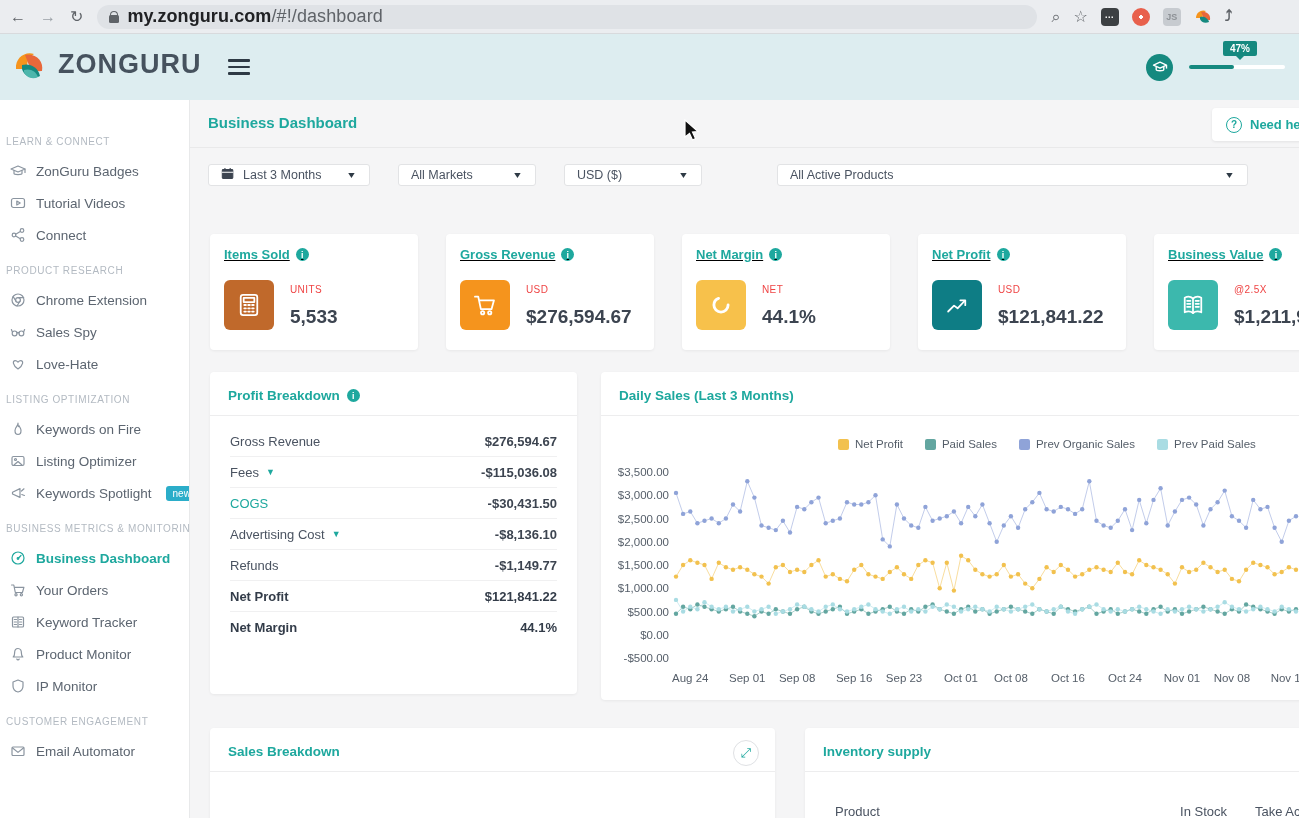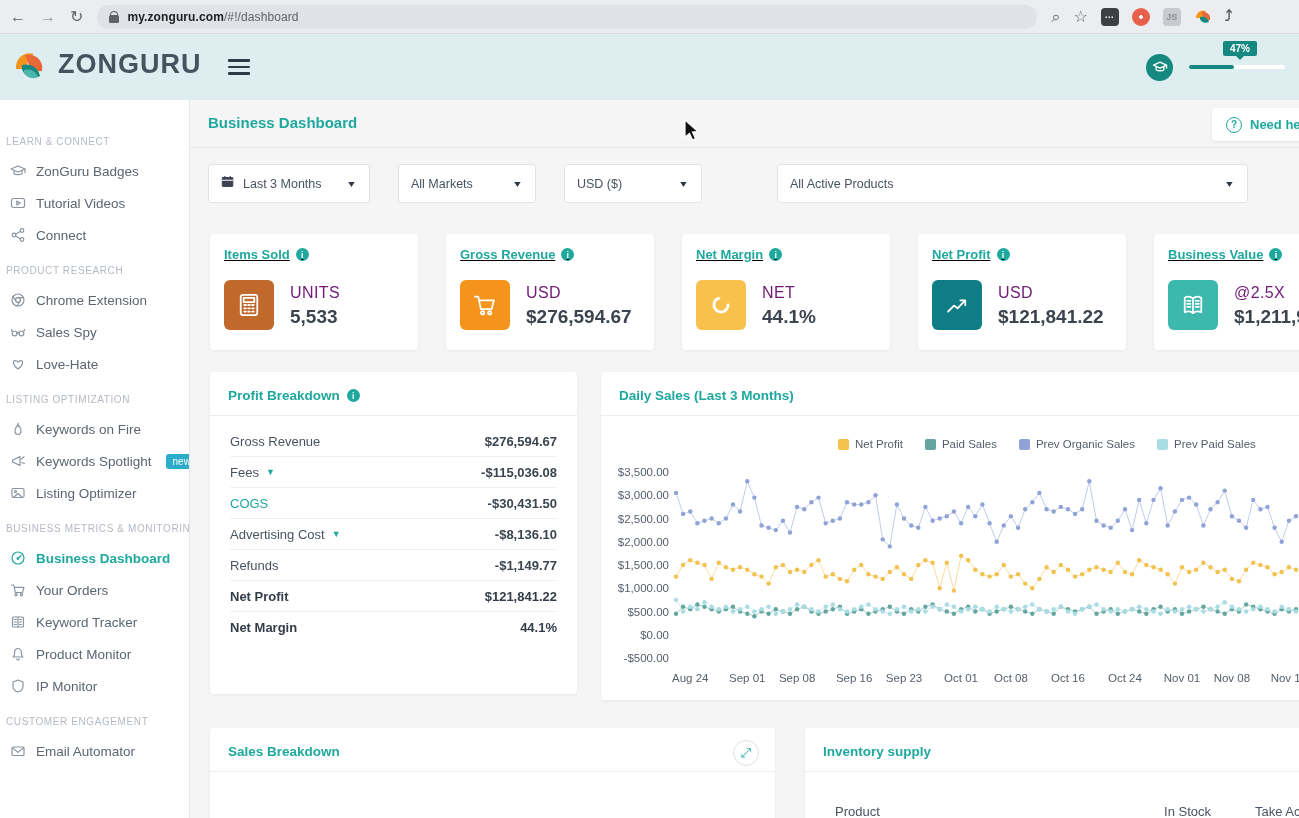--- a/index.html
+++ b/index.html
@@ -6,21 +6,21 @@
   html,body { width:1299px; height:818px; overflow:hidden; font-family:"Liberation Sans",sans-serif; background:#f5f5f6; position:relative; }
 
   
   .browser-bar { position:absolute; left:0; top:0; width:1299px; height:34px; background:#ebedf0; border-bottom:1px solid #d8dadd; display:flex; align-items:center; padding:0 10px; gap:14px; }
   .nav-ico { color:#5f6368; font-size:16px; line-height:1; cursor:default; }
   .nav-ico.dim { color:#9aa0a6; }
   .omnibox { flex:1; height:24px; background:#dfe2e6; border-radius:12px; display:flex; align-items:center; padding:0 12px; gap:8px; max-width:940px; }
   .omnibox .lock { width:10px; height:12px; position:relative; }
   .omnibox .lock:before { content:""; position:absolute; left:1px; top:0; width:6px; height:6px; border:1.5px solid #5f6368; border-bottom:none; border-radius:4px 4px 0 0; }
   .omnibox .lock:after { content:""; position:absolute; left:0; top:4px; width:10px; height:8px; background:#5f6368; border-radius:1.5px; }
-  .omnibox .url { font-size:12px; color:#202124; font-weight:700; letter-spacing:.1px; }
+  .omnibox .url { font-size:18px; color:#202124; font-weight:700; letter-spacing:.1px; }
   .omnibox .url span { color:#5f6368; font-weight:400; }
   .browser-right { display:flex; align-items:center; gap:13px; }
   .ext-ico { width:18px; height:18px; border-radius:4px; display:flex; align-items:center; justify-content:center; font-size:9px; }
   .ext-dots { background:#3c4043; color:#fff; letter-spacing:1px; font-weight:700; }
   .ext-red { background:radial-gradient(circle at 50% 50%, #fff 18%, #e8604c 20%); border:2px solid #e8604c; border-radius:50%; }
   .ext-gray { background:#c7cbd0; color:#8d9196; font-weight:700; }
   .zg-mini { position:relative; width:18px; height:18px; }
   .corner-ico { color:#5f6368; font-size:15px; font-weight:700; transform:translateY(-1px); }
 
   
@@ -47,32 +47,32 @@
   .side-badge { background:#2badc9; color:#fff; font-size:10px; padding:2px 7px; border-radius:3px; margin-left:4px; }
 
   
   .main { position:absolute; left:190px; top:100px; width:1109px; height:718px; }
   .page-head { position:relative; height:48px; border-bottom:1px solid #e9e9ea; }
   .page-title { position:absolute; left:18px; top:14px; font-size:15px; font-weight:700; color:#1ea89e; }
   .help-btn { position:absolute; left:1022px; top:8px; width:140px; height:33px; background:#fff; border-radius:4px; box-shadow:0 1px 3px rgba(0,0,0,.08); display:flex; align-items:center; gap:8px; padding:0 14px; color:#1ea89e; font-size:13px; font-weight:700; cursor:pointer; }
   .help-q { width:16px; height:16px; border:1.4px solid #1ea89e; border-radius:50%; display:flex; align-items:center; justify-content:center; font-size:10px; font-weight:700; }
 
   .filter-row { position:absolute; left:18px; top:64px; display:flex; gap:28px; }
-  .dropdown { height:39px; background:#fff; border:1px solid #e2e3e5; border-radius:3px; display:flex; align-items:center; padding:0 12px; font-size:12.5px; color:#4a5361; cursor:pointer; }
+  .dropdown { height:22px; background:#fff; border:1px solid #e2e3e5; border-radius:3px; display:flex; align-items:center; padding:0 12px; font-size:12.5px; color:#4a5361; cursor:pointer; }
   .dropdown .cal { margin-right:8px; }
   .dropdown .chev { margin-left:auto; font-size:11px; color:#2e3a45; font-weight:700; transform:scaleY(.8); }
   .dd-0 { width:162px; } .dd-1 { width:138px; } .dd-2 { width:138px; } .dd-3 { width:471px;margin-left:47px; }
 
   
   .kpi-row { position:absolute; left:20px; top:134px; display:flex; gap:28px; }
   .kpi-card { width:208px; height:116px; background:#fff; border-radius:4px; box-shadow:0 1px 3px rgba(0,0,0,.06); padding:13px 14px; position:relative;text-decoration:underline; }
   .kpi-title { font-size:13px; font-weight:700; color:#1ea89e; display:flex; align-items:center; gap:6px; }
   .info-dot { width:13px; height:13px; border-radius:50%; background:#1ea89e; color:#fff; font-size:9px; font-weight:700; display:inline-flex; align-items:center; justify-content:center; font-style:normal; }
   .kpi-ico { position:absolute; left:14px; top:46px; width:50px; height:50px; border-radius:6px; display:flex; align-items:center; justify-content:center; }
-  .kpi-label { position:absolute; left:80px; top:50px; font-size:16px; color:#701a75; letter-spacing:.4px;text-align:center; }
+  .kpi-label { position:absolute; left:80px; top:50px; font-size:10px; color:#ef4444; letter-spacing:.4px;text-align:center; }
   .kpi-value { position:absolute; left:80px; top:72px; font-size:19px; font-weight:700; color:#3c4450; white-space:nowrap; }
 
   
   .panel { position:absolute; background:#fff; border-radius:4px; box-shadow:0 1px 3px rgba(0,0,0,.06); }
   .panel-title { font-size:13.5px; font-weight:700; color:#1ea89e; display:flex; align-items:center; gap:7px; padding:16px 18px 12px; }
   .panel-divider { height:1px; background:#ededee; margin:0 0; }
 
   .profit-panel { left:20px; top:272px; width:367px; height:322px; }
   .profit-rows { padding:10px 20px 0; }
   .profit-row { display:flex; justify-content:space-between; align-items:center; height:31px; border-bottom:1px solid #f0f0f1; font-size:13px; color:#4a5361; }
@@ -88,21 +88,21 @@
   .leg-item { display:flex; align-items:center; gap:6px; font-size:11.5px; color:#555e69; white-space:nowrap; }
   .leg-swatch { width:11px; height:11px; border-radius:2px; }
   .chart-svg { position:absolute; left:0; top:88px; }
 
   .sales-panel { left:20px; top:628px; width:565px; height:200px; }
   .expand-btn { position:absolute; right:16px; top:12px; width:26px; height:26px; border:1px solid #dfe1e4; border-radius:50%; display:flex; align-items:center; justify-content:center; color:#1ea89e; font-size:13px; cursor:pointer; background:#fff; }
 
   .inv-panel { left:615px; top:628px; width:540px; height:200px; }
   .inv-header { position:absolute; left:0; top:76px; width:100%; display:flex; font-size:13px; color:#4a5361; padding:0 30px; }
   .inv-col-product { flex:1; }
-  .inv-col-stock { width:70px; text-align:right; margin-right:44px; }
+  .inv-col-stock { width:70px; text-align:right; margin-right:28px; }
   .inv-col-action { width:60px; white-space:nowrap; }
 
   
   .cursor { position:absolute; left:683px; top:119px; z-index:99; pointer-events:none; }
 </style>
 </head>
 <body>
 
 <div class="browser-bar">
   <span class="nav-ico">←</span>
@@ -212,33 +212,33 @@
     </div>
     <div class="side-section">LISTING OPTIMIZATION</div>
     <div class="side-item">
       <svg width="16" height="16" viewBox="0 0 16 16" fill="none" stroke="#8b95a0" stroke-width="1.2" stroke-linecap="round" stroke-linejoin="round">
         <path d="M8 2.2 C8.2 5 5 6.2 5 9.4 C5 11.8 6.3 13.4 8 13.4 C9.7 13.4 11 11.8 11 9.4 C11 7.4 9.6 6.4 9.2 4.8 C8.8 6 8 6.2 8 2.2 Z"></path>
       </svg>
       <span>Keywords on Fire</span>
     </div>
     <div class="side-item">
       <svg width="16" height="16" viewBox="0 0 16 16" fill="none" stroke="#8b95a0" stroke-width="1.2" stroke-linecap="round" stroke-linejoin="round">
-        <path d="M2.5 7.2 L10 3.6 V12.4 L2.5 9 Z"></path>
-        <path d="M11.5 6 L14 3.8 M11.8 9.5 L14.4 10.5"></path>
-      </svg>
-      <span>Keywords Spotlight</span>
-      <span class="side-badge">new</span>
-    </div>
-    <div class="side-item">
-      <svg width="16" height="16" viewBox="0 0 16 16" fill="none" stroke="#8b95a0" stroke-width="1.2" stroke-linecap="round" stroke-linejoin="round">
         <rect x="2" y="3.5" width="12" height="9" rx="1.5"></rect>
         <circle cx="5.5" cy="6.5" r="1"></circle>
         <path d="M4 12 L8 8.5 L12 12"></path>
       </svg>
       <span>Listing Optimizer</span>
+    </div>
+    <div class="side-item">
+      <svg width="16" height="16" viewBox="0 0 16 16" fill="none" stroke="#8b95a0" stroke-width="1.2" stroke-linecap="round" stroke-linejoin="round">
+        <path d="M2.5 7.2 L10 3.6 V12.4 L2.5 9 Z"></path>
+        <path d="M11.5 6 L14 3.8 M11.8 9.5 L14.4 10.5"></path>
+      </svg>
+      <span>Keywords Spotlight</span>
+      <span class="side-badge">new</span>
     </div>
     <div class="side-section">BUSINESS METRICS &amp; MONITORING</div>
     <div class="side-item active">
       <svg width="16" height="16" viewBox="0 0 16 16" fill="none" stroke="#1ea89e" stroke-width="1.2" stroke-linecap="round" stroke-linejoin="round">
         <circle cx="8" cy="8" r="6"></circle>
         <path d="M8 8.5 L11 5.5"></path>
         <circle cx="8" cy="8.5" r="0.8"></circle>
       </svg>
       <span>Business Dashboard</span>
     </div>

